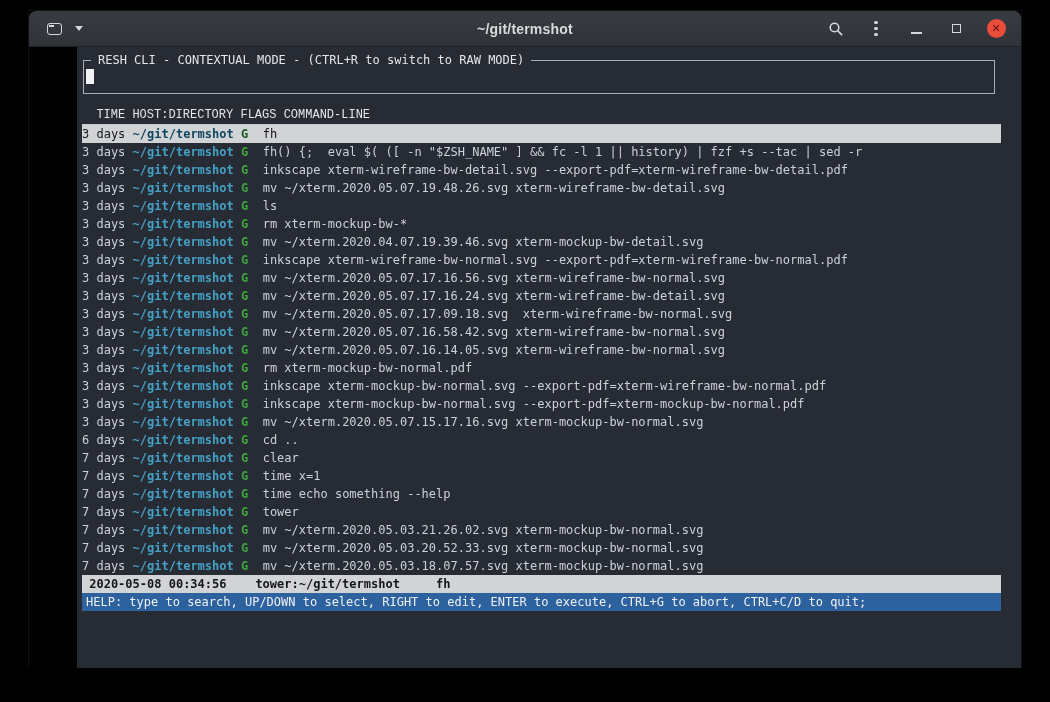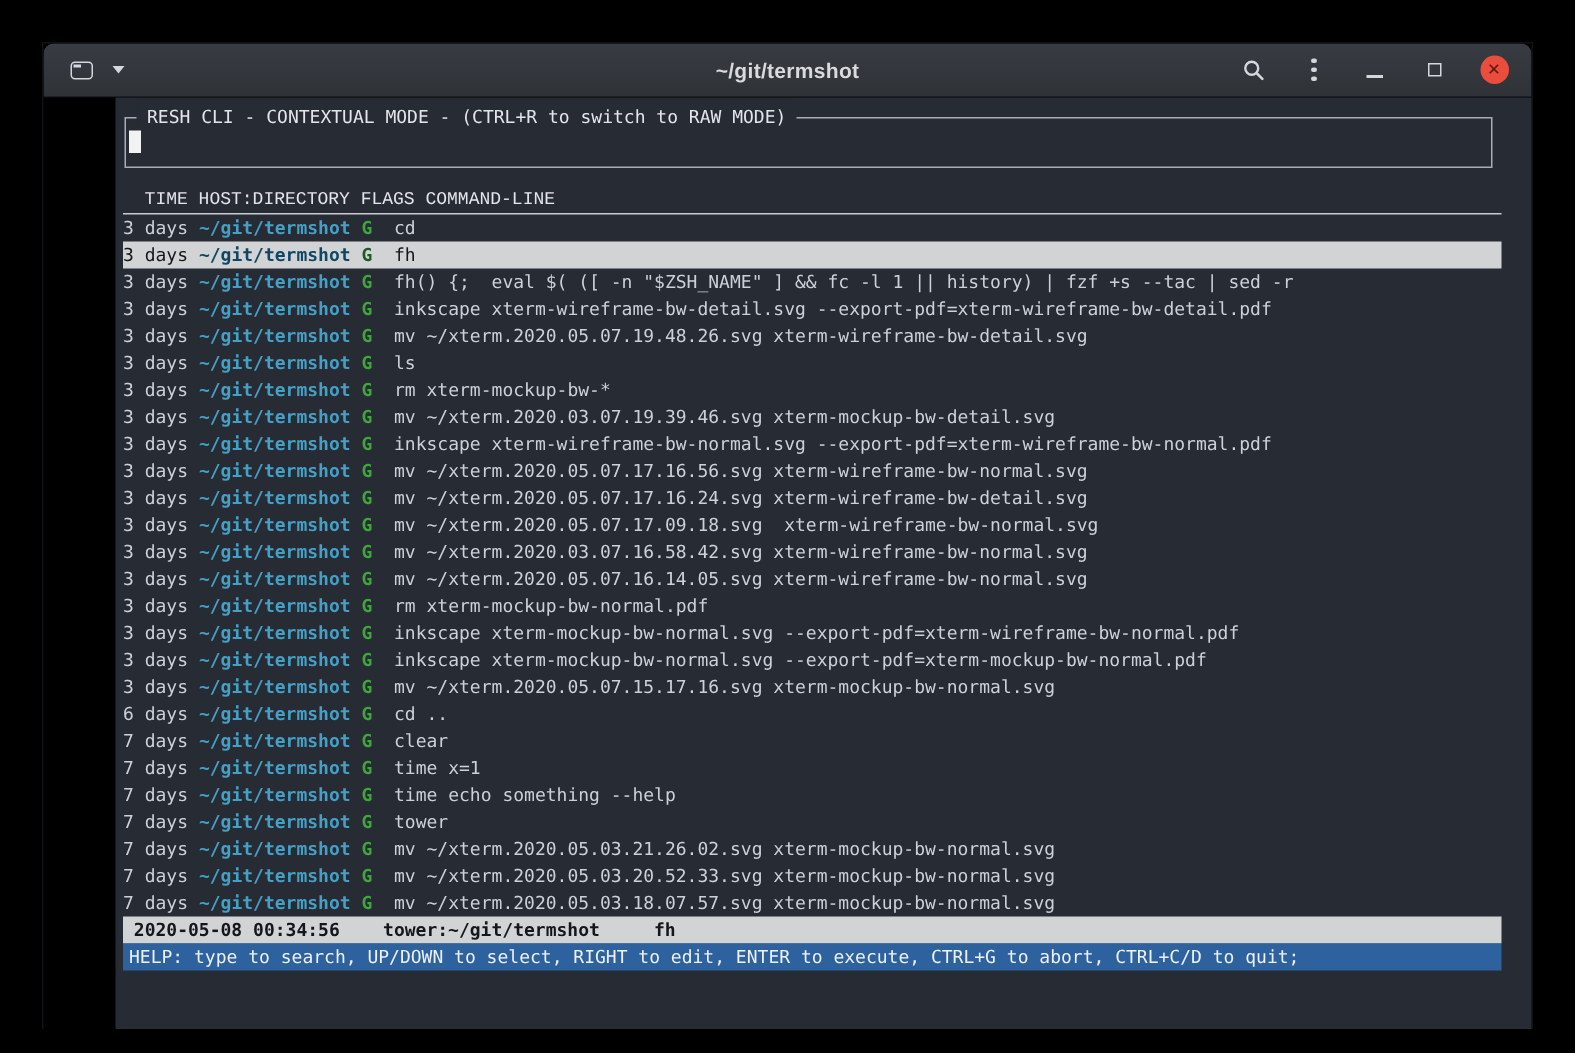--- a/index.html
+++ b/index.html
@@ -5,21 +5,21 @@
   :root{
     --terminal-bg:#272b34; --terminal-fg:#ccd1d9; --host:#45a0c6; --flag:#3fa63c;
     --selection-bg:#d2d3d5; --selection-fg:#14161a; --sel-host:#0f4763; --sel-flag:#185c20;
     --help-bg:#2d629e; --help-fg:#edf1f6; --frame-border:#a8aeb8; --titlebar-text:#d8dadd;
     --close-red:#eb4d3d; --icon:#d4d7db;
   }
   *{box-sizing:border-box; margin:0; padding:0;}
   html,body{width:1050px;height:702px;background:#000;overflow:hidden;}
   body{font-family:"DejaVu Sans Mono","Liberation Mono",monospace;}
 
-  .window{position:absolute;left:28px;top:28px;width:994px;height:658px;display:flex;flex-direction:column;border:1px solid #101114;border-bottom:none;}
+  .window{position:absolute;left:28px;top:10px;width:994px;height:658px;display:flex;flex-direction:column;border:1px solid #101114;border-bottom:none;}
 
   
   .titlebar{height:36px;flex:0 0 36px;background:linear-gradient(#383b41,#2f3237);border-bottom:1px solid #1d1f24;border-radius:7px 7px 0 0;display:flex;align-items:center;position:relative;padding:0 12px;font-family:"Liberation Sans",sans-serif;}
   .tb-title{position:absolute;left:50%;transform:translateX(-50%);color:var(--titlebar-text);font-size:14px;font-weight:bold;letter-spacing:.2px;}
   .tb-btn{width:26px;height:26px;display:flex;align-items:center;justify-content:center;border-radius:4px;cursor:default;}
   .tb-left{display:flex;align-items:center;gap:4px;}
   .tb-right{margin-left:auto;display:flex;align-items:center;gap:14px;}
   .app-icon{width:15px;height:12px;border:1.5px solid var(--icon);border-radius:3px;position:relative;}
   .app-icon::after{content:"";position:absolute;left:1.5px;top:1.5px;width:5px;height:1.5px;background:var(--icon);}
   .caret-down{width:0;height:0;border-left:4px solid transparent;border-right:4px solid transparent;border-top:5px solid var(--icon);}
@@ -95,33 +95,32 @@
 
     <div class="resh-frame">
       <span class="frame-title">RESH CLI - CONTEXTUAL MODE - (CTRL+R to switch to RAW MODE)</span>
       <span class="cursor-block"></span>
       <span></span>
     </div>
 
     <div class="hist-header">  TIME HOST:DIRECTORY FLAGS COMMAND-LINE</div>
 
     <div>
-        <div class="row"><span class="t">3 days</span><span class="sp"> </span><span class="h">~/git/termshot</span><span class="sp"> </span><span class="f">G</span><span class="sp">  </span><span class="c">cd</span></div>
         <div class="row selected"><span class="t">3 days</span><span class="sp"> </span><span class="h">~/git/termshot</span><span class="sp"> </span><span class="f">G</span><span class="sp">  </span><span class="c">fh</span></div>
         <div class="row"><span class="t">3 days</span><span class="sp"> </span><span class="h">~/git/termshot</span><span class="sp"> </span><span class="f">G</span><span class="sp">  </span><span class="c">fh() {;  eval $( ([ -n "$ZSH_NAME" ] &amp;&amp; fc -l 1 || history) | fzf +s --tac | sed -r</span></div>
         <div class="row"><span class="t">3 days</span><span class="sp"> </span><span class="h">~/git/termshot</span><span class="sp"> </span><span class="f">G</span><span class="sp">  </span><span class="c">inkscape xterm-wireframe-bw-detail.svg --export-pdf=xterm-wireframe-bw-detail.pdf</span></div>
         <div class="row"><span class="t">3 days</span><span class="sp"> </span><span class="h">~/git/termshot</span><span class="sp"> </span><span class="f">G</span><span class="sp">  </span><span class="c">mv ~/xterm.2020.05.07.19.48.26.svg xterm-wireframe-bw-detail.svg</span></div>
         <div class="row"><span class="t">3 days</span><span class="sp"> </span><span class="h">~/git/termshot</span><span class="sp"> </span><span class="f">G</span><span class="sp">  </span><span class="c">ls</span></div>
         <div class="row"><span class="t">3 days</span><span class="sp"> </span><span class="h">~/git/termshot</span><span class="sp"> </span><span class="f">G</span><span class="sp">  </span><span class="c">rm xterm-mockup-bw-*</span></div>
-        <div class="row"><span class="t">3 days</span><span class="sp"> </span><span class="h">~/git/termshot</span><span class="sp"> </span><span class="f">G</span><span class="sp">  </span><span class="c">mv ~/xterm.2020.03.07.19.39.46.svg xterm-mockup-bw-detail.svg</span></div>
+        <div class="row"><span class="t">3 days</span><span class="sp"> </span><span class="h">~/git/termshot</span><span class="sp"> </span><span class="f">G</span><span class="sp">  </span><span class="c">mv ~/xterm.2020.04.07.19.39.46.svg xterm-mockup-bw-detail.svg</span></div>
         <div class="row"><span class="t">3 days</span><span class="sp"> </span><span class="h">~/git/termshot</span><span class="sp"> </span><span class="f">G</span><span class="sp">  </span><span class="c">inkscape xterm-wireframe-bw-normal.svg --export-pdf=xterm-wireframe-bw-normal.pdf</span></div>
         <div class="row"><span class="t">3 days</span><span class="sp"> </span><span class="h">~/git/termshot</span><span class="sp"> </span><span class="f">G</span><span class="sp">  </span><span class="c">mv ~/xterm.2020.05.07.17.16.56.svg xterm-wireframe-bw-normal.svg</span></div>
         <div class="row"><span class="t">3 days</span><span class="sp"> </span><span class="h">~/git/termshot</span><span class="sp"> </span><span class="f">G</span><span class="sp">  </span><span class="c">mv ~/xterm.2020.05.07.17.16.24.svg xterm-wireframe-bw-detail.svg</span></div>
         <div class="row"><span class="t">3 days</span><span class="sp"> </span><span class="h">~/git/termshot</span><span class="sp"> </span><span class="f">G</span><span class="sp">  </span><span class="c">mv ~/xterm.2020.05.07.17.09.18.svg  xterm-wireframe-bw-normal.svg</span></div>
-        <div class="row"><span class="t">3 days</span><span class="sp"> </span><span class="h">~/git/termshot</span><span class="sp"> </span><span class="f">G</span><span class="sp">  </span><span class="c">mv ~/xterm.2020.03.07.16.58.42.svg xterm-wireframe-bw-normal.svg</span></div>
+        <div class="row"><span class="t">3 days</span><span class="sp"> </span><span class="h">~/git/termshot</span><span class="sp"> </span><span class="f">G</span><span class="sp">  </span><span class="c">mv ~/xterm.2020.05.07.16.58.42.svg xterm-wireframe-bw-normal.svg</span></div>
         <div class="row"><span class="t">3 days</span><span class="sp"> </span><span class="h">~/git/termshot</span><span class="sp"> </span><span class="f">G</span><span class="sp">  </span><span class="c">mv ~/xterm.2020.05.07.16.14.05.svg xterm-wireframe-bw-normal.svg</span></div>
         <div class="row"><span class="t">3 days</span><span class="sp"> </span><span class="h">~/git/termshot</span><span class="sp"> </span><span class="f">G</span><span class="sp">  </span><span class="c">rm xterm-mockup-bw-normal.pdf</span></div>
         <div class="row"><span class="t">3 days</span><span class="sp"> </span><span class="h">~/git/termshot</span><span class="sp"> </span><span class="f">G</span><span class="sp">  </span><span class="c">inkscape xterm-mockup-bw-normal.svg --export-pdf=xterm-wireframe-bw-normal.pdf</span></div>
         <div class="row"><span class="t">3 days</span><span class="sp"> </span><span class="h">~/git/termshot</span><span class="sp"> </span><span class="f">G</span><span class="sp">  </span><span class="c">inkscape xterm-mockup-bw-normal.svg --export-pdf=xterm-mockup-bw-normal.pdf</span></div>
         <div class="row"><span class="t">3 days</span><span class="sp"> </span><span class="h">~/git/termshot</span><span class="sp"> </span><span class="f">G</span><span class="sp">  </span><span class="c">mv ~/xterm.2020.05.07.15.17.16.svg xterm-mockup-bw-normal.svg</span></div>
         <div class="row"><span class="t">6 days</span><span class="sp"> </span><span class="h">~/git/termshot</span><span class="sp"> </span><span class="f">G</span><span class="sp">  </span><span class="c">cd ..</span></div>
         <div class="row"><span class="t">7 days</span><span class="sp"> </span><span class="h">~/git/termshot</span><span class="sp"> </span><span class="f">G</span><span class="sp">  </span><span class="c">clear</span></div>
         <div class="row"><span class="t">7 days</span><span class="sp"> </span><span class="h">~/git/termshot</span><span class="sp"> </span><span class="f">G</span><span class="sp">  </span><span class="c">time x=1</span></div>
         <div class="row"><span class="t">7 days</span><span class="sp"> </span><span class="h">~/git/termshot</span><span class="sp"> </span><span class="f">G</span><span class="sp">  </span><span class="c">time echo something --help</span></div>
         <div class="row"><span class="t">7 days</span><span class="sp"> </span><span class="h">~/git/termshot</span><span class="sp"> </span><span class="f">G</span><span class="sp">  </span><span class="c">tower</span></div>

